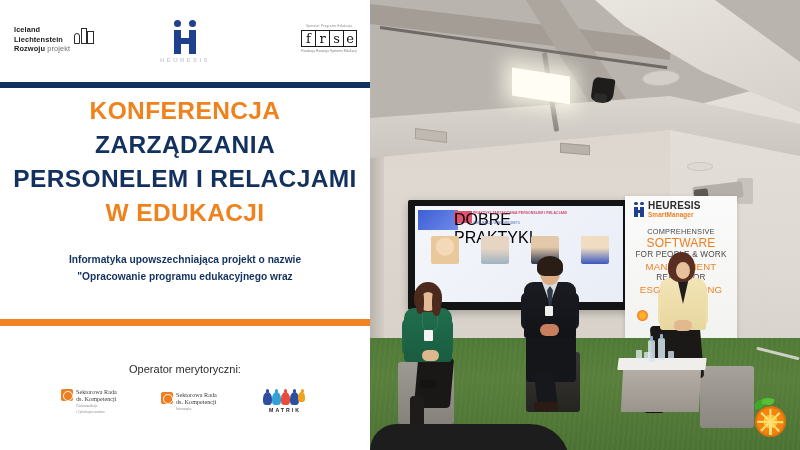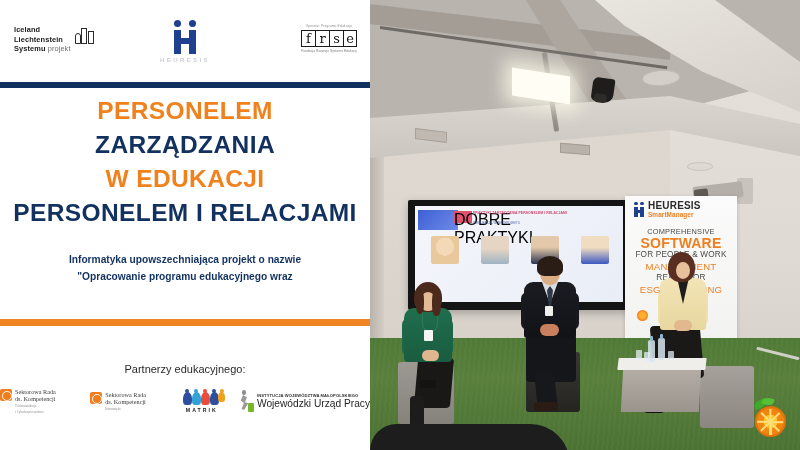--- a/index.html
+++ b/index.html
@@ -183,21 +183,21 @@
   .bh .d { position: absolute; top: 0; width: 3.2px; height: 3.2px; border-radius: 50%; background: #1f3f8f;}
   .bh .d.l { left: 1.4px; } .bh .d.r { right: 1.4px; }
   .bh .lg { position: absolute; top: 4.5px; width: 3.2px; height: 10.5px; background: #1f3f8f;}
   .bh .lg.l { left: 1.4px; } .bh .lg.r { right: 1.4px; }
   .bh .br { position: absolute; left: 1.4px; top: 8px; width: 9.2px; height: 2.6px; background: #1f3f8f;}
   .b-h1 { font-size: 10px; font-weight: 700; color: #2b2b2b; letter-spacing: .2px; line-height: 10px;}
   .b-h2 { font-size: 6.4px; font-weight: 700; color: #ef7f1f; letter-spacing: .1px; line-height: 7px;}
   .banner-body { position: absolute; left: 0; top: 30px; width: 112px; text-align: center; }
   .bb { line-height: 11.5px; letter-spacing: .2px; }
   .bb1 { font-size: 7.4px; color: #4a4a4a; }
-  .bb2 { font-size: 14px; color: #ef7f1f; font-weight: 700; }
+  .bb2 { font-size: 12px; color: #ef7f1f; font-weight: 400; }
   .bb3 { font-size: 8.2px; color: #4a4a4a; }
   .bb4 { font-size: 9.6px; color: #ef7f1f; }
   .bb5 { font-size: 8.2px; color: #4a4a4a; }
   .bb6 { font-size: 9.6px; color: #ef7f1f; }
   .banner-foot { position: absolute; left: 12px; bottom: 22px; display: flex; gap: 14px; align-items:center;}
   .bf-orange { width: 11px; height: 11px; border-radius: 50%;
      background: radial-gradient(circle,#ffb02e 35%, #f07d1e 70%); }
   .bf-qr { width: 13px; height: 13px; background: #cfcfcf; }
 
   
@@ -280,21 +280,21 @@
 <div class="stage">
 
   <div class="left-panel">
 
     <div class="logo-row">
 
       <div class="ilng">
         <div class="ilng-text">
           <div>Iceland</div>
           <div>Liechtenstein</div>
-          <div><span>Systemu</span> <span class="light">projekt</span></div>
+          <div><span>Rozwoju</span> <span class="light">projekt</span></div>
         </div>
         <div class="ilng-mark">
           <i class="b1"></i>
             <i class="b2"></i>
             <i class="b3"></i>
         </div>
       </div>
 
       <div class="heuresis-logo">
         <div class="h-mark">
@@ -315,34 +315,34 @@
           <span>s</span>
           <span>e</span>
         </div>
         <div class="frse-bot">Fundacja Rozwoju Systemu Edukacji</div>
       </div>
     </div>
 
     <div class="navy-bar"></div>
 
     <div class="titles">
-      <div class="t-line t1 t-orange">PERSONELEM</div>
+      <div class="t-line t1 t-orange">KONFERENCJA</div>
       <div class="t-line t2 t-navy">ZARZĄDZANIA</div>
+      <div class="t-line t3 t-navy">PERSONELEM I RELACJAMI</div>
       <div class="t-line t4 t-orange">W EDUKACJI</div>
-      <div class="t-line t3 t-navy">PERSONELEM I RELACJAMI</div>
     </div>
 
     <div class="subtitle">
       <div>Informatyka upowszechniająca projekt o nazwie</div>
       <div>"Opracowanie programu edukacyjnego wraz</div>
     </div>
 
     <div class="orange-bar"></div>
 
-    <div class="partners-label">Partnerzy edukacyjnego:</div>
+    <div class="partners-label">Operator merytoryczni:</div>
 
     <div class="partners-row">
 
       <div class="srk">
         <div class="srk-mark"></div>
         <div class="srk-txt">
           <div class="srk-t1">Sektorowa Rada</div>
           <div class="srk-t1">ds. Kompetencji</div>
           <div class="srk-t2">Telekomunikacja</div>
           <div class="srk-t2">i Cyberbezpieczeństwo</div>
@@ -362,31 +362,20 @@
         <div class="matrik-figs">
           <i style="left:2px;  background:#2e4fa0;"></i>
           <i style="left:11px; background:#2fa3d8;"></i>
           <i style="left:20px; background:#e84c3d;"></i>
           <i style="left:29px; background:#2e4fa0;"></i>
           <i style="left:37px; background:#f0a11e; width:7px; height:10px;"></i>
         </div>
         <div class="matrik-word">MATRIK</div>
       </div>
 
-      <div class="wup">
-        <div class="wup-mark">
-          <span class="head"></span>
-            <span class="body"></span>
-            <span class="leaf"></span>
-        </div>
-        <div>
-          <div class="wup-t1">INSTYTUCJA WOJEWÓDZTWA MAŁOPOLSKIEGO</div>
-          <div class="wup-t2">Wojewódzki Urząd Pracy</div>
-        </div>
-      </div>
 
     </div>
   </div>
 
   <div class="photo">
 
     <div class="ph wall-main"></div>
     <div class="ph wall-right"></div>
     <div class="ph wall-left-edge"></div>
 

